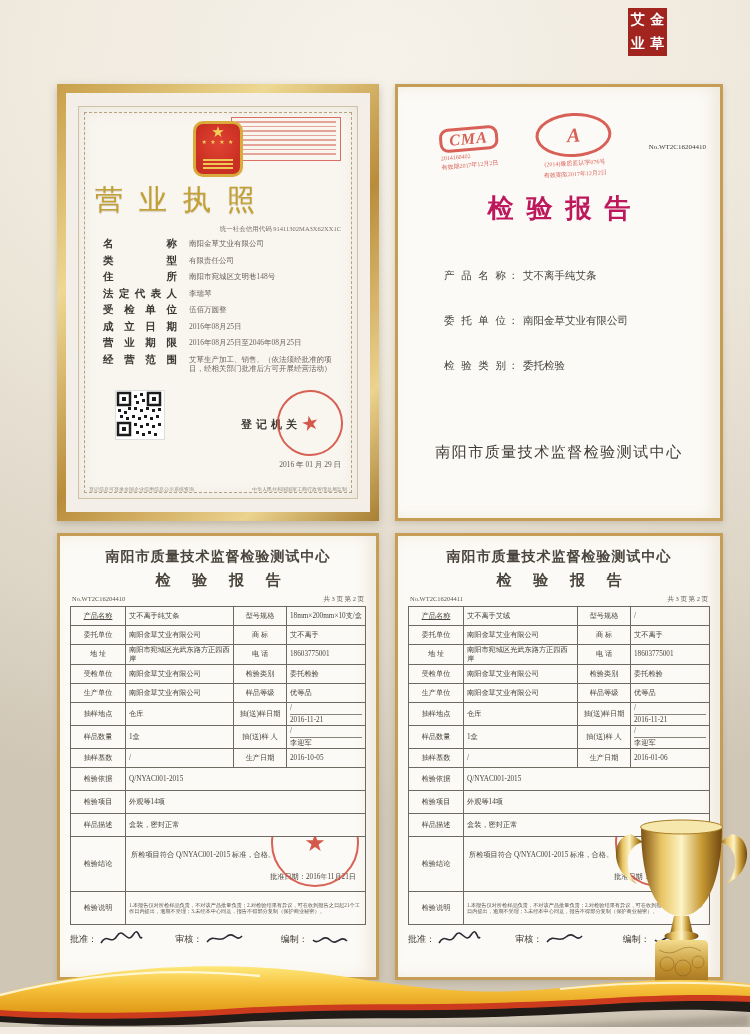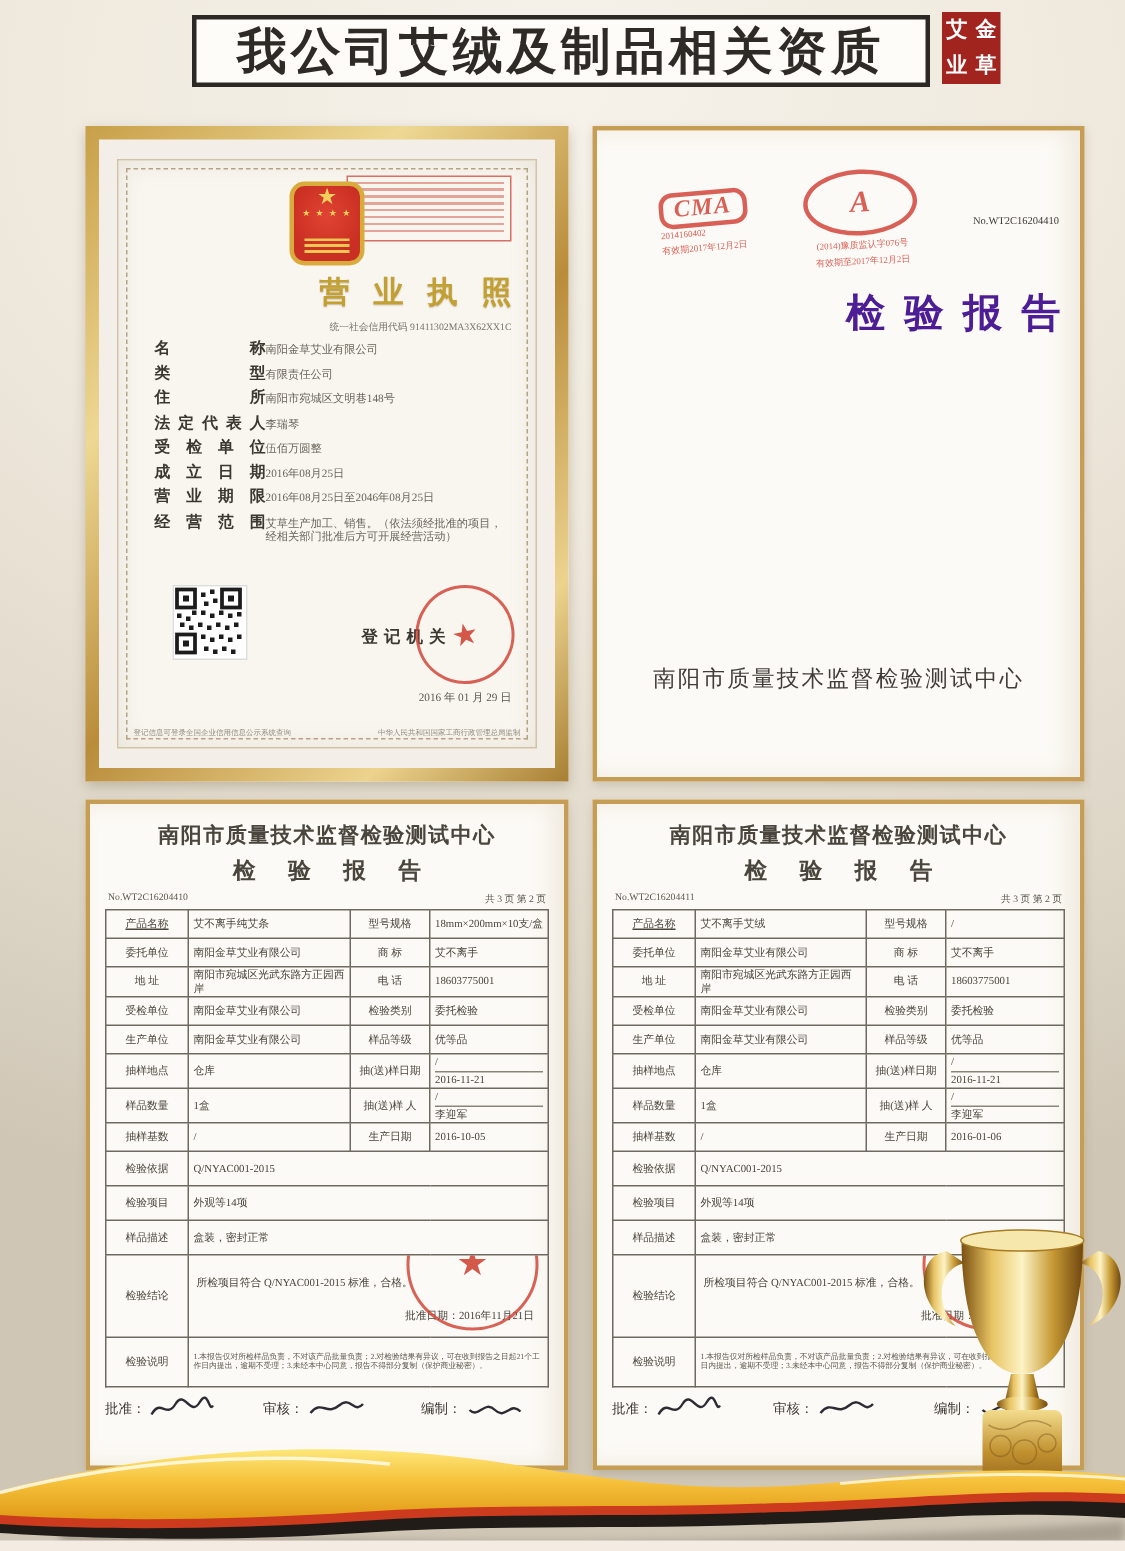--- a/index.html
+++ b/index.html
@@ -30,27 +30,27 @@
   .emblem{position:relative;width:50px;height:56px;margin:14px auto 2px;}
   .emblem .shield{position:absolute;inset:0;background:radial-gradient(circle at 50% 40%, #e04332 0%, #c92f22 70%);
     border:3px solid #d8ab3c;border-radius:10px;box-sizing:border-box;}
   .emblem .star{position:absolute;left:0;right:0;top:4px;text-align:center;color:#f2cf5a;font-size:15px;line-height:15px;}
   .emblem .stars-sm{position:absolute;left:0;right:0;top:17px;text-align:center;color:#f2cf5a;font-size:6px;letter-spacing:1px;}
   .emblem .gate{position:absolute;left:10px;right:10px;bottom:8px;height:10px;
     background:repeating-linear-gradient(to bottom,#f0c753 0 2px,transparent 2px 4px);}
   .remark-box{position:absolute;right:16px;top:10px;width:100px;height:36px;border:1px solid #d4584a;
     background:repeating-linear-gradient(to bottom,transparent 0 3px, rgba(205,70,55,.55) 3px 4.6px);
     background-clip:content-box;padding:3px 4px;opacity:.85;}
-  .lic-title{text-align:right;font-size:20px;font-weight:bold;color:#c2a033;letter-spacing:16px;
+  .lic-title{text-align:left;font-size:28px;font-weight:normal;color:#c2a033;letter-spacing:16px;
     text-indent:16px;margin-top:4px;text-shadow:0 1px 1px rgba(120,90,20,.4);}
   .lic-code{text-align:right;font-size:6.5px;color:#777165;margin:6px 16px 4px 0;}
   .lic-fields{margin:2px 20px 0 24px;}
   .lic-row{display:flex;margin-bottom:5.5px;}
   .lic-row .fl{width:74px;min-width:74px;font-size:10.5px;font-weight:bold;color:#3b3731;
-    text-align:justify;text-align-last:justify;margin-right:0;line-height:11px;}
+    text-align:justify;text-align-last:justify;margin-right:12px;line-height:11px;}
   .lic-row .fv{font-size:7.5px;color:#6b655a;line-height:9px;padding-top:1px;}
   .qr{position:absolute;left:36px;bottom:58px;width:48px;height:48px;background:#fff;border:1px solid #ddd;}
   .qr svg{display:block;}
   .registrar{position:absolute;right:56px;bottom:66px;font-size:11px;font-weight:bold;color:#3b3731;letter-spacing:4px;}
   .seal{position:absolute;border:2.5px solid rgba(206,60,45,.8);border-radius:50%;
     display:flex;align-items:center;justify-content:center;color:rgba(206,60,45,.85);}
   .seal.lic{right:14px;bottom:42px;width:62px;height:62px;transform:rotate(-12deg);}
   .seal .in{font-size:20px;}
   .lic-date{position:absolute;right:16px;bottom:28px;font-size:7.5px;color:#5e584d;}
   .lic-foot{position:absolute;bottom:6px;left:10px;right:10px;display:flex;justify-content:space-between;
@@ -58,22 +58,22 @@
 
   
   .cma{position:absolute;left:42px;top:40px;color:#d5544a;transform:rotate(-5deg);opacity:.92;}
   .cma .badge{display:inline-block;border:3px solid #d5544a;border-radius:9px;padding:0 7px;
     font-size:16px;font-weight:bold;font-style:italic;letter-spacing:1px;}
   .stamp-line{font-size:6px;color:#d5544a;margin-top:2px;white-space:nowrap;}
   .cal{position:absolute;left:138px;top:26px;color:#d5544a;transform:rotate(-3deg);opacity:.92;text-align:center;}
   .cal .oval{width:70px;height:38px;border:3px solid #d5544a;border-radius:50%;margin:0 auto;
     display:flex;align-items:center;justify-content:center;font-size:20px;font-weight:bold;font-style:italic;}
   .rep-no{position:absolute;right:14px;top:56px;font-size:7px;color:#3c3a36;}
-  .cover-title{position:absolute;left:0;right:0;top:104px;text-align:right;font-size:26px;font-weight:600;
-    color:#4c1d95;letter-spacing:13px;text-indent:13px;}
+  .cover-title{position:absolute;left:0;right:0;top:104px;text-align:center;font-size:26px;font-weight:600;
+    color:#be185d;letter-spacing:13px;text-indent:13px;}
   .cover-lines{position:absolute;left:46px;top:182px;}
   .cover-line{margin-bottom:31px;font-size:10.5px;color:#45423c;}
   .cover-line .cl{letter-spacing:2px;}
   .cover-org{position:absolute;left:0;right:0;bottom:56px;text-align:center;font-size:15px;color:#403d38;letter-spacing:1.5px;}
 
   
   .rep{padding:8px 10px;position:relative;height:100%;box-sizing:border-box;}
   .rep-org{text-align:center;font-size:14px;font-weight:bold;color:#4a453d;letter-spacing:1px;margin-top:4px;}
   .rep-title{text-align:center;font-size:15px;font-weight:bold;color:#4a453d;letter-spacing:9px;text-indent:9px;margin-top:5px;}
   .no-row{display:flex;justify-content:space-between;font-size:6.5px;color:#5d574e;margin:5px 2px 2px;}
@@ -100,23 +100,20 @@
   
   .trophy{position:absolute;left:613px;top:818px;width:137px;height:186px;z-index:5;}
   .wave{position:absolute;left:0;top:958px;width:750px;height:76px;z-index:6;}
   .bottom-strip{position:absolute;left:0;bottom:0;width:100%;height:7px;background:#f4ebe3;z-index:7;}
 </style>
 </head>
 <body>
 
 <div class="page">
 
-  <div class="title-box">
-    <span class="serif">我公司艾绒及制品相关资质</span>
-  </div>
   <div class="logo">
     <b>艾</b>
     <b>金</b>
     <b>业</b>
     <b>草</b>
   </div>
 
   <div class="doc frame" style="left:57px;top:84px;width:322px;height:437px;">
     <div class="mat">
       <div class="cert serif">
@@ -223,20 +220,34 @@
       <div class="stamp-line">2014160402</div>
       <div class="stamp-line">有效期2017年12月2日</div>
     </div>
     <div class="cal">
       <div class="oval">A</div>
       <div class="stamp-line">(2014)豫质监认字076号</div>
       <div class="stamp-line">有效期至2017年12月2日</div>
     </div>
     <div class="rep-no">No.WT2C16204410</div>
     <div class="cover-title">检验报告</div>
+    <div class="cover-lines">
+      <div class="cover-line blurish">
+        <span class="cl">产 品 名 称：</span>
+        <span>艾不离手纯艾条</span>
+      </div>
+      <div class="cover-line blurish">
+        <span class="cl">委 托 单 位：</span>
+        <span>南阳金草艾业有限公司</span>
+      </div>
+      <div class="cover-line blurish">
+        <span class="cl">检 验 类 别：</span>
+        <span>委托检验</span>
+      </div>
+    </div>
     <div class="cover-org">南阳市质量技术监督检验测试中心</div>
   </div>
 
   <div class="doc paper" style="left:57px;top:533px;width:322px;height:447px;">
     <div class="rep serif">
       <div class="rep-org">南阳市质量技术监督检验测试中心</div>
       <div class="rep-title">检 验 报 告</div>
       <div class="no-row">
         <span>No.WT2C16204410</span>
         <span>共 3 页 第 2 页</span>

